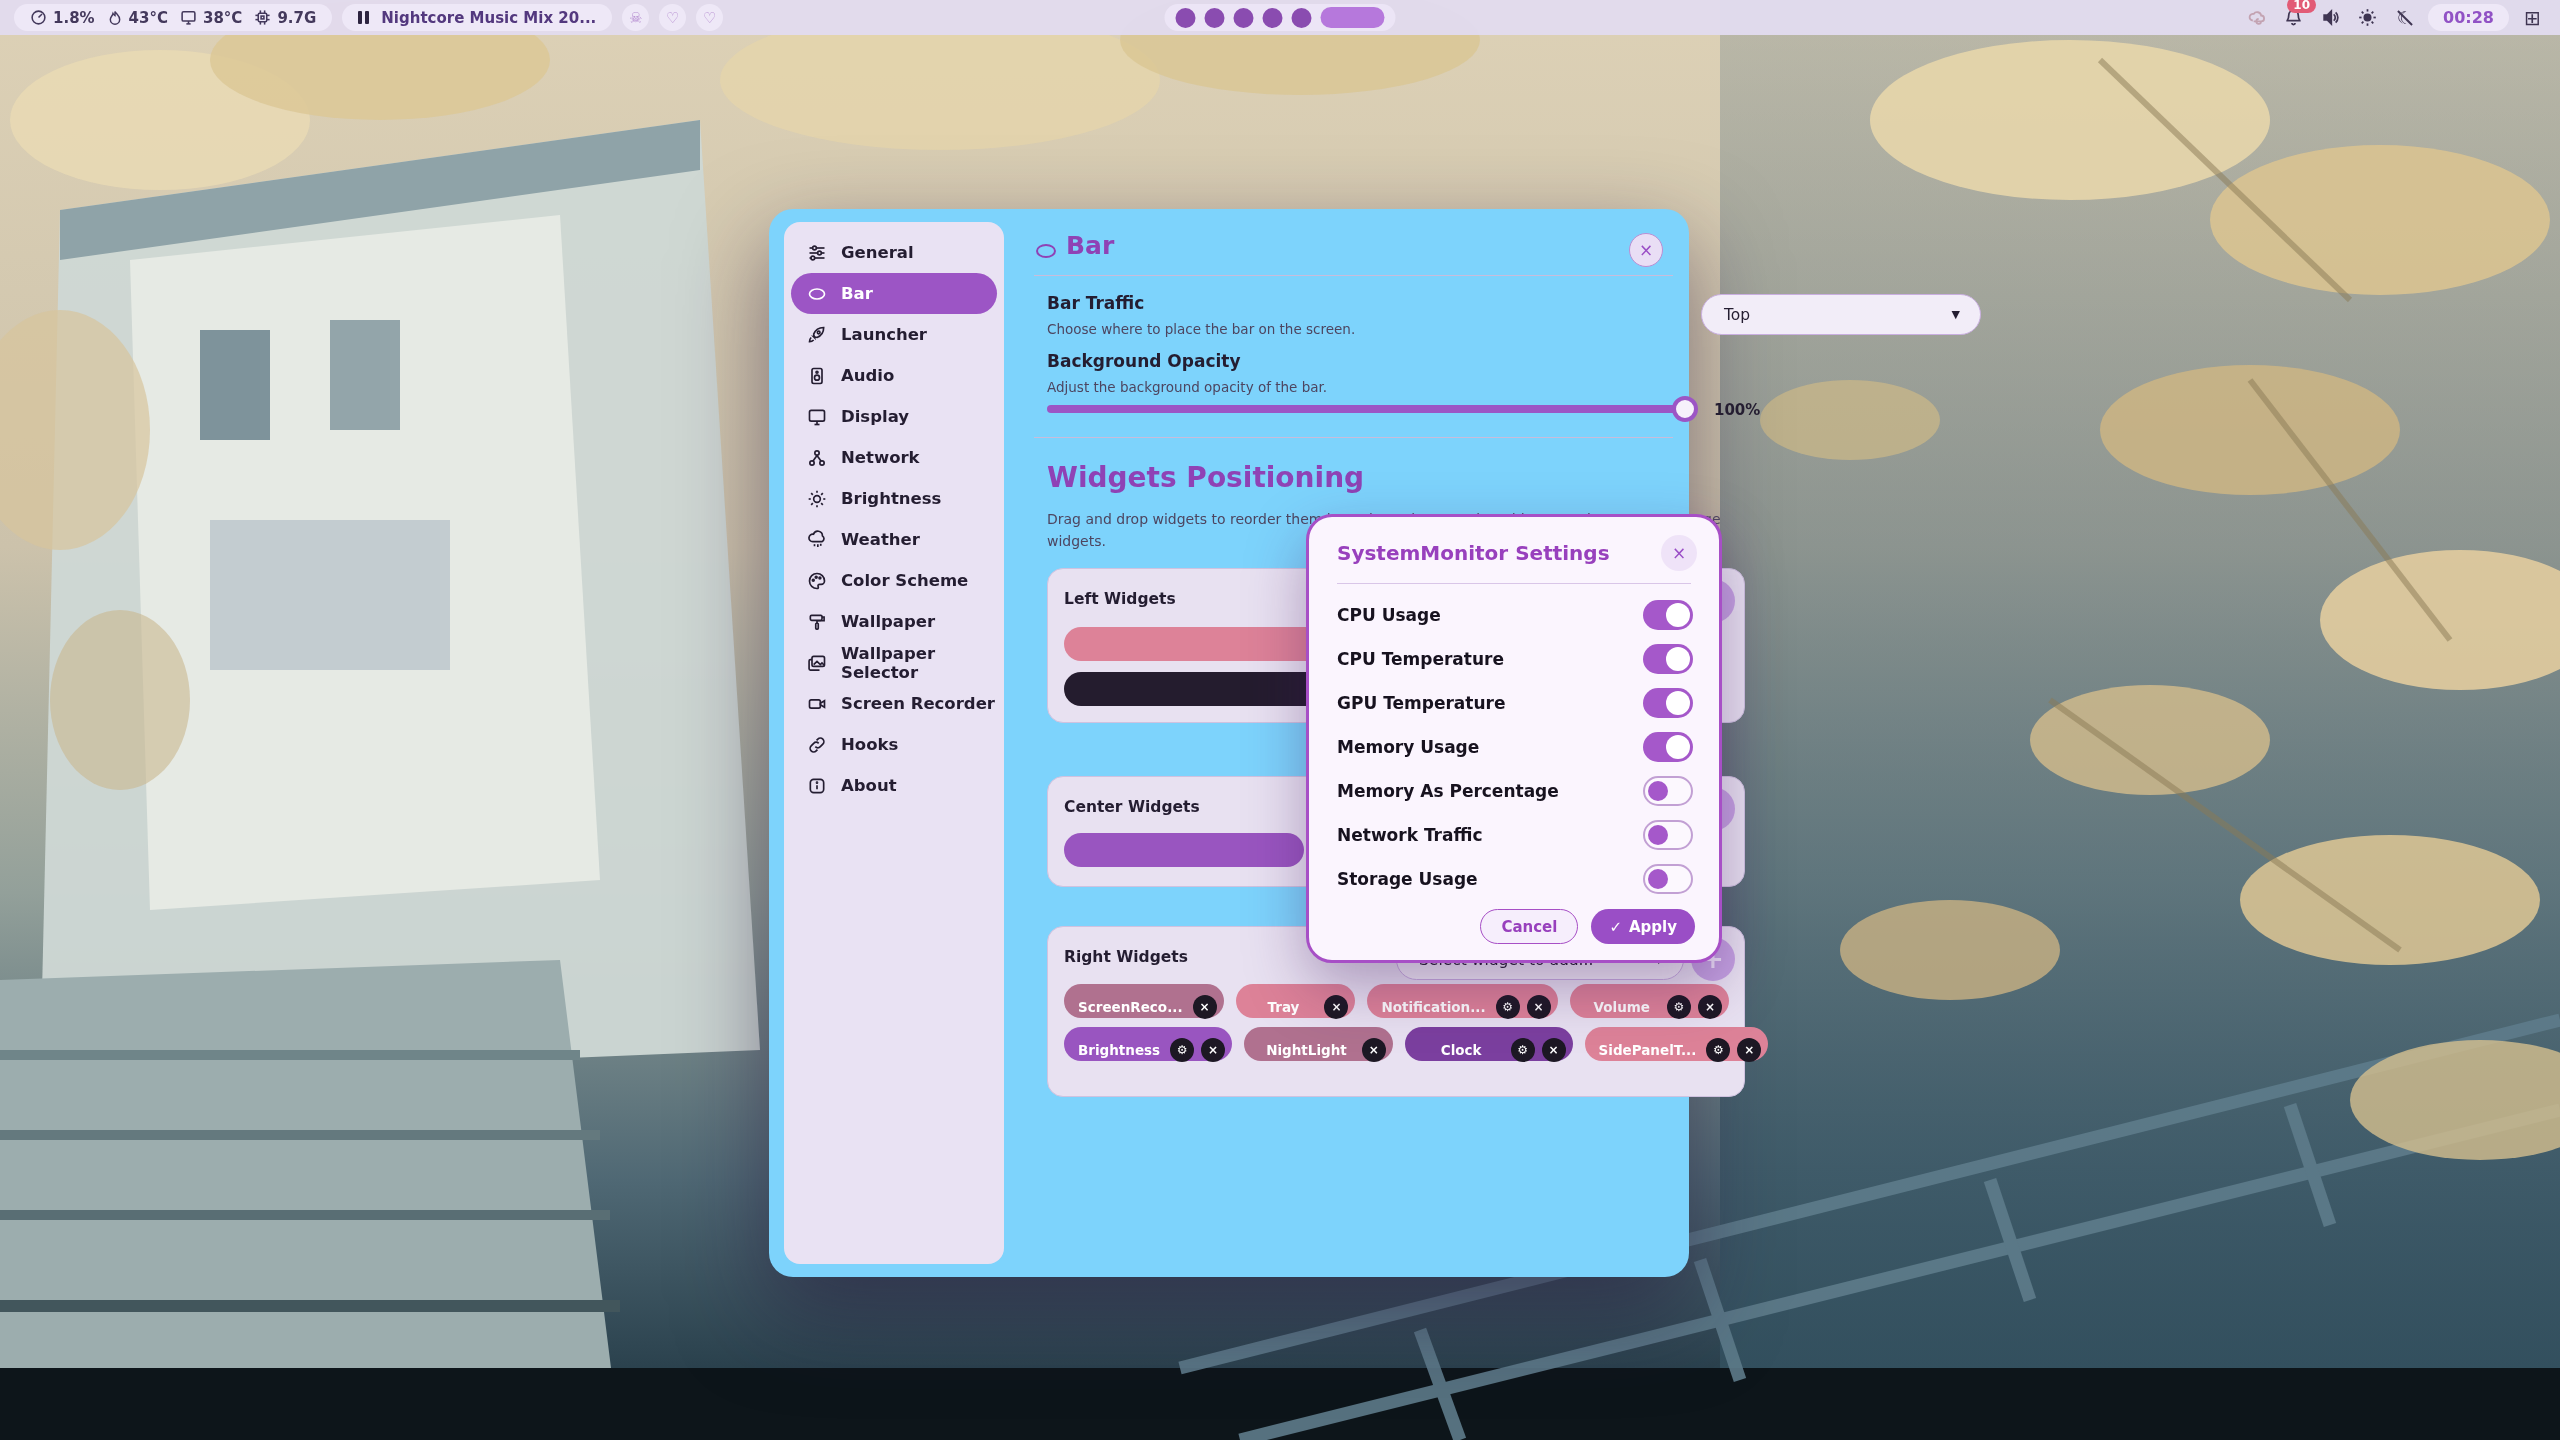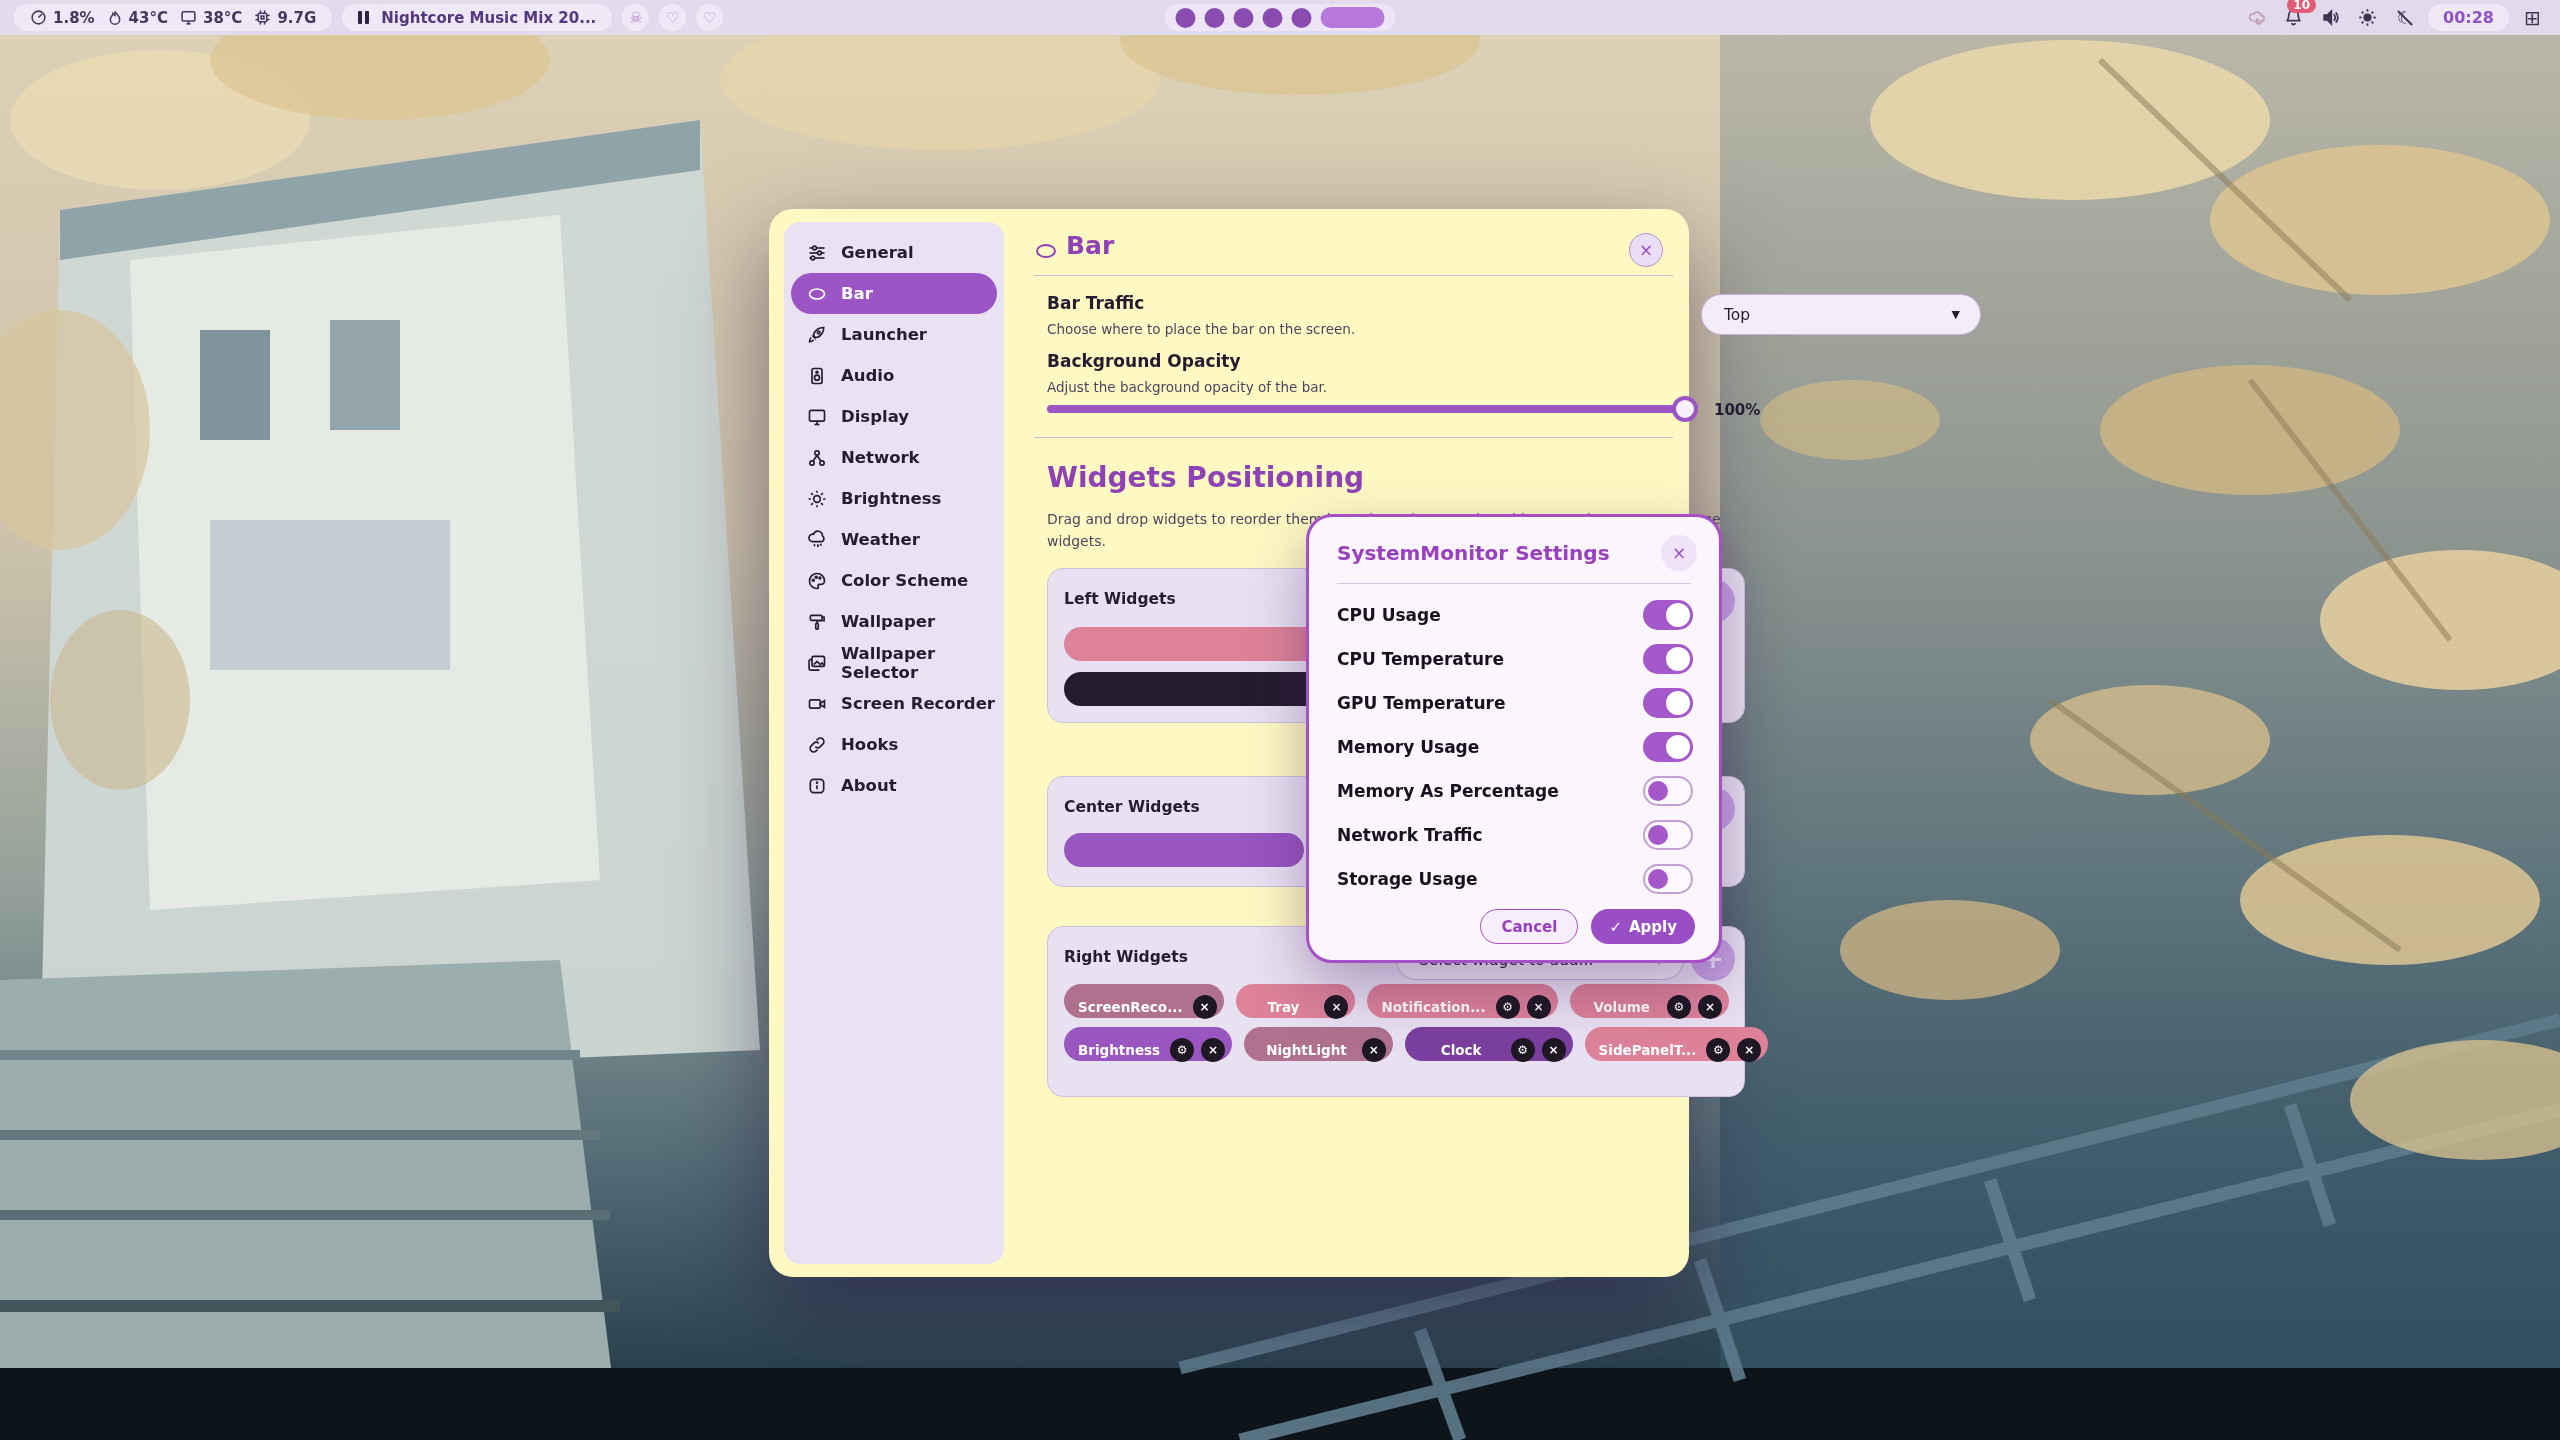--- a/index.html
+++ b/index.html
@@ -34,21 +34,21 @@
   .badge{position:absolute;top:-7px;right:-9px;background:#e25b76;color:#fff;
     font-size:12px;font-weight:bold;border-radius:10px;padding:1px 6px;line-height:14px;}
   .clock-pill{background:#eee8f7;border-radius:15px;height:27px;display:flex;align-items:center;
     padding:0 15px;color:#9152c5;font-weight:bold;font-size:16px;}
   .moon-off{position:relative;}
   .moon-off::after{content:"";position:absolute;left:4px;top:13px;width:20px;height:2px;
     background:#3f3552;transform:rotate(45deg);}
 
   
   .window{position:absolute;left:769px;top:209px;width:920px;height:1068px;
-    background:#fef9c3;border-radius:24px;z-index:20;
+    background:#7dd3fc;border-radius:24px;z-index:20;
     box-shadow:0 34px 90px rgba(35,18,55,0.5);}
   .sidebar{position:absolute;left:15px;top:13px;width:220px;height:1042px;
     background:#e9e2f3;border-radius:16px;padding:10px 7px;}
   .side-item{height:41px;display:flex;align-items:center;gap:14px;padding:0 0 0 16px;
     border-radius:21px;font-size:16.5px;font-weight:bold;color:#241d31;cursor:pointer;}
   .side-item svg{flex:0 0 auto;stroke:#241d31;}
   .side-item.active{background:#9c55c5;color:#fff;}
   .side-item.active svg{stroke:#fff;}
 
   .main{position:absolute;left:235px;top:0;right:0;bottom:0;}

